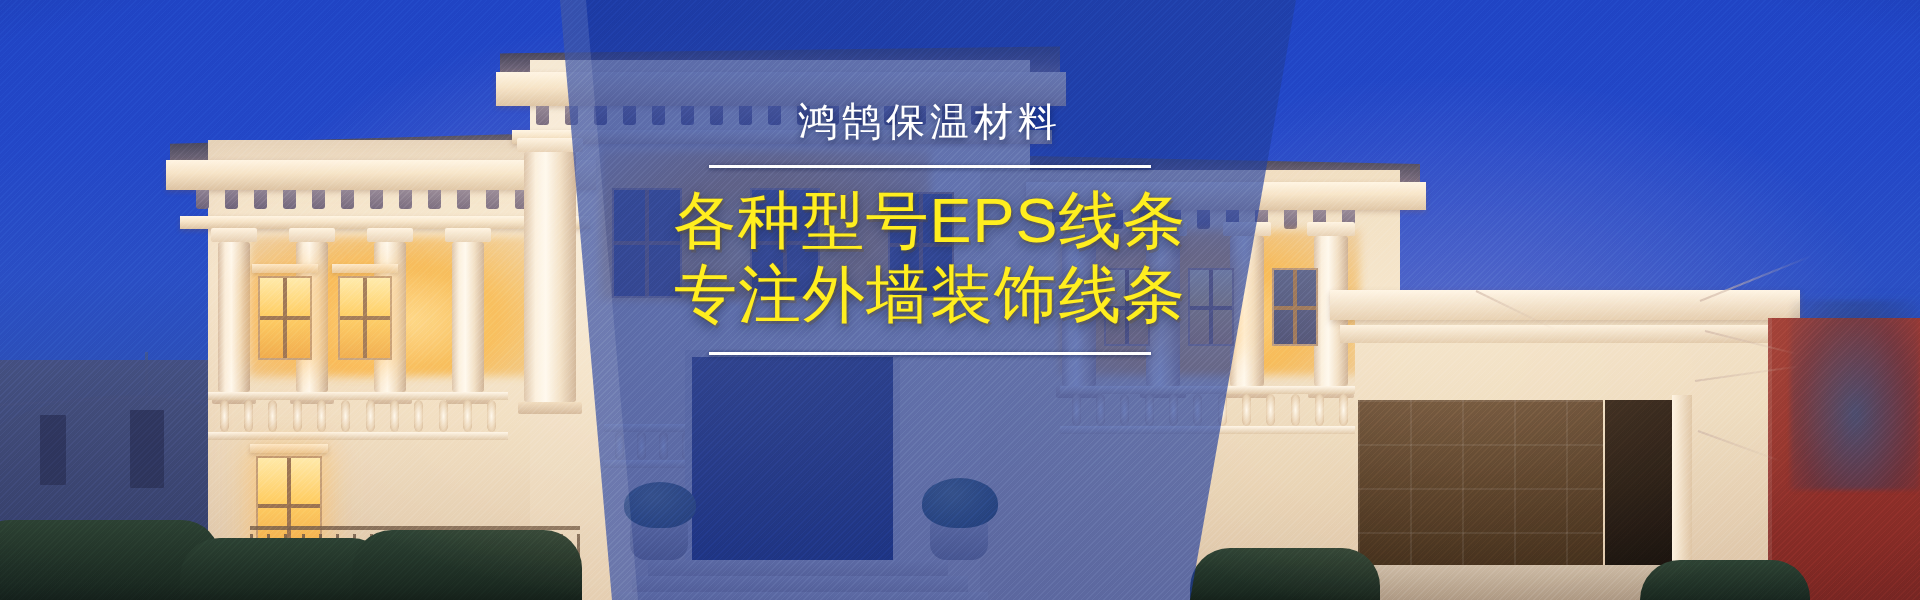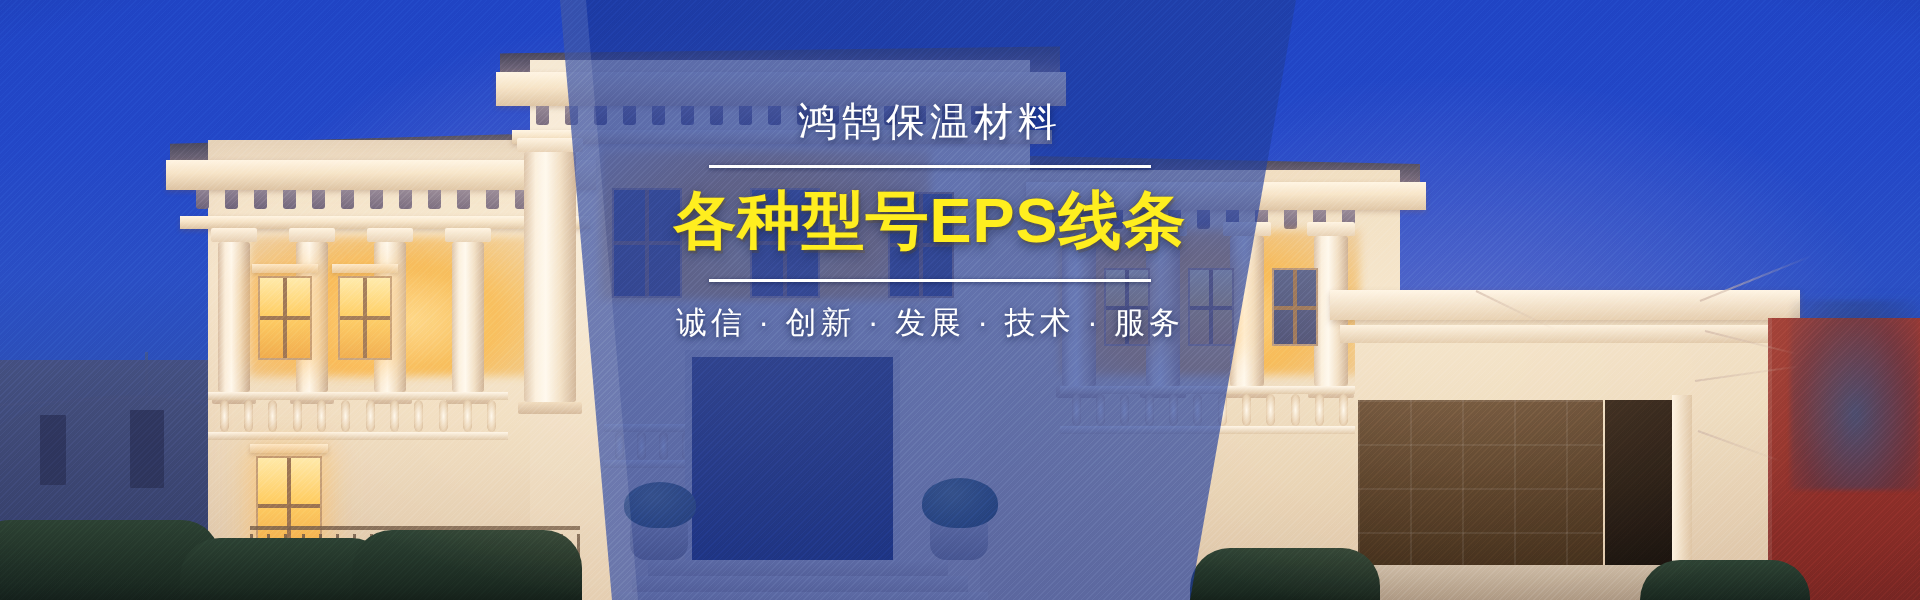--- a/index.html
+++ b/index.html
@@ -298,21 +298,21 @@
     white-space:nowrap;
   }
   .rule{
     width:442px;height:3px;margin:20px auto 0;
     background:#ffffff;
     box-shadow:0 1px 4px rgba(8,20,60,.6);
   }
   .rule.lower{margin:22px auto 0;}
   .headline{
     margin-top:17px;
-    font-size:63px;font-weight:700;letter-spacing:1px;
+    font-size:63px;font-weight:400;letter-spacing:1px;
     line-height:1.14;
     color:#ffee1f;
     white-space:nowrap;
     text-shadow:
       0 0 2px rgba(130,95,0,.5),
       0 4px 12px rgba(20,30,70,.62),
       2px 3px 0 rgba(120,88,0,.22);
   }
   .tagline{
     margin-top:20px;
@@ -587,17 +587,17 @@
 
   <div class="layer wedge"></div>
   <div class="layer wedge-edge-l"></div>
 
   <div class="layer hatch"></div>
 
   <div class="copy">
     <div class="brand">鸿鹄保温材料</div>
     <div class="rule"></div>
     <div class="headline">各种型号EPS线条</div>
+    <div class="headline" style="margin-top:2px">专注外墙装饰线条</div>
     <div class="rule lower"></div>
-    <div class="tagline">诚信 · 创新 · 发展 · 技术 · 服务</div>
   </div>
 
 </div>
 
 </body></html>

